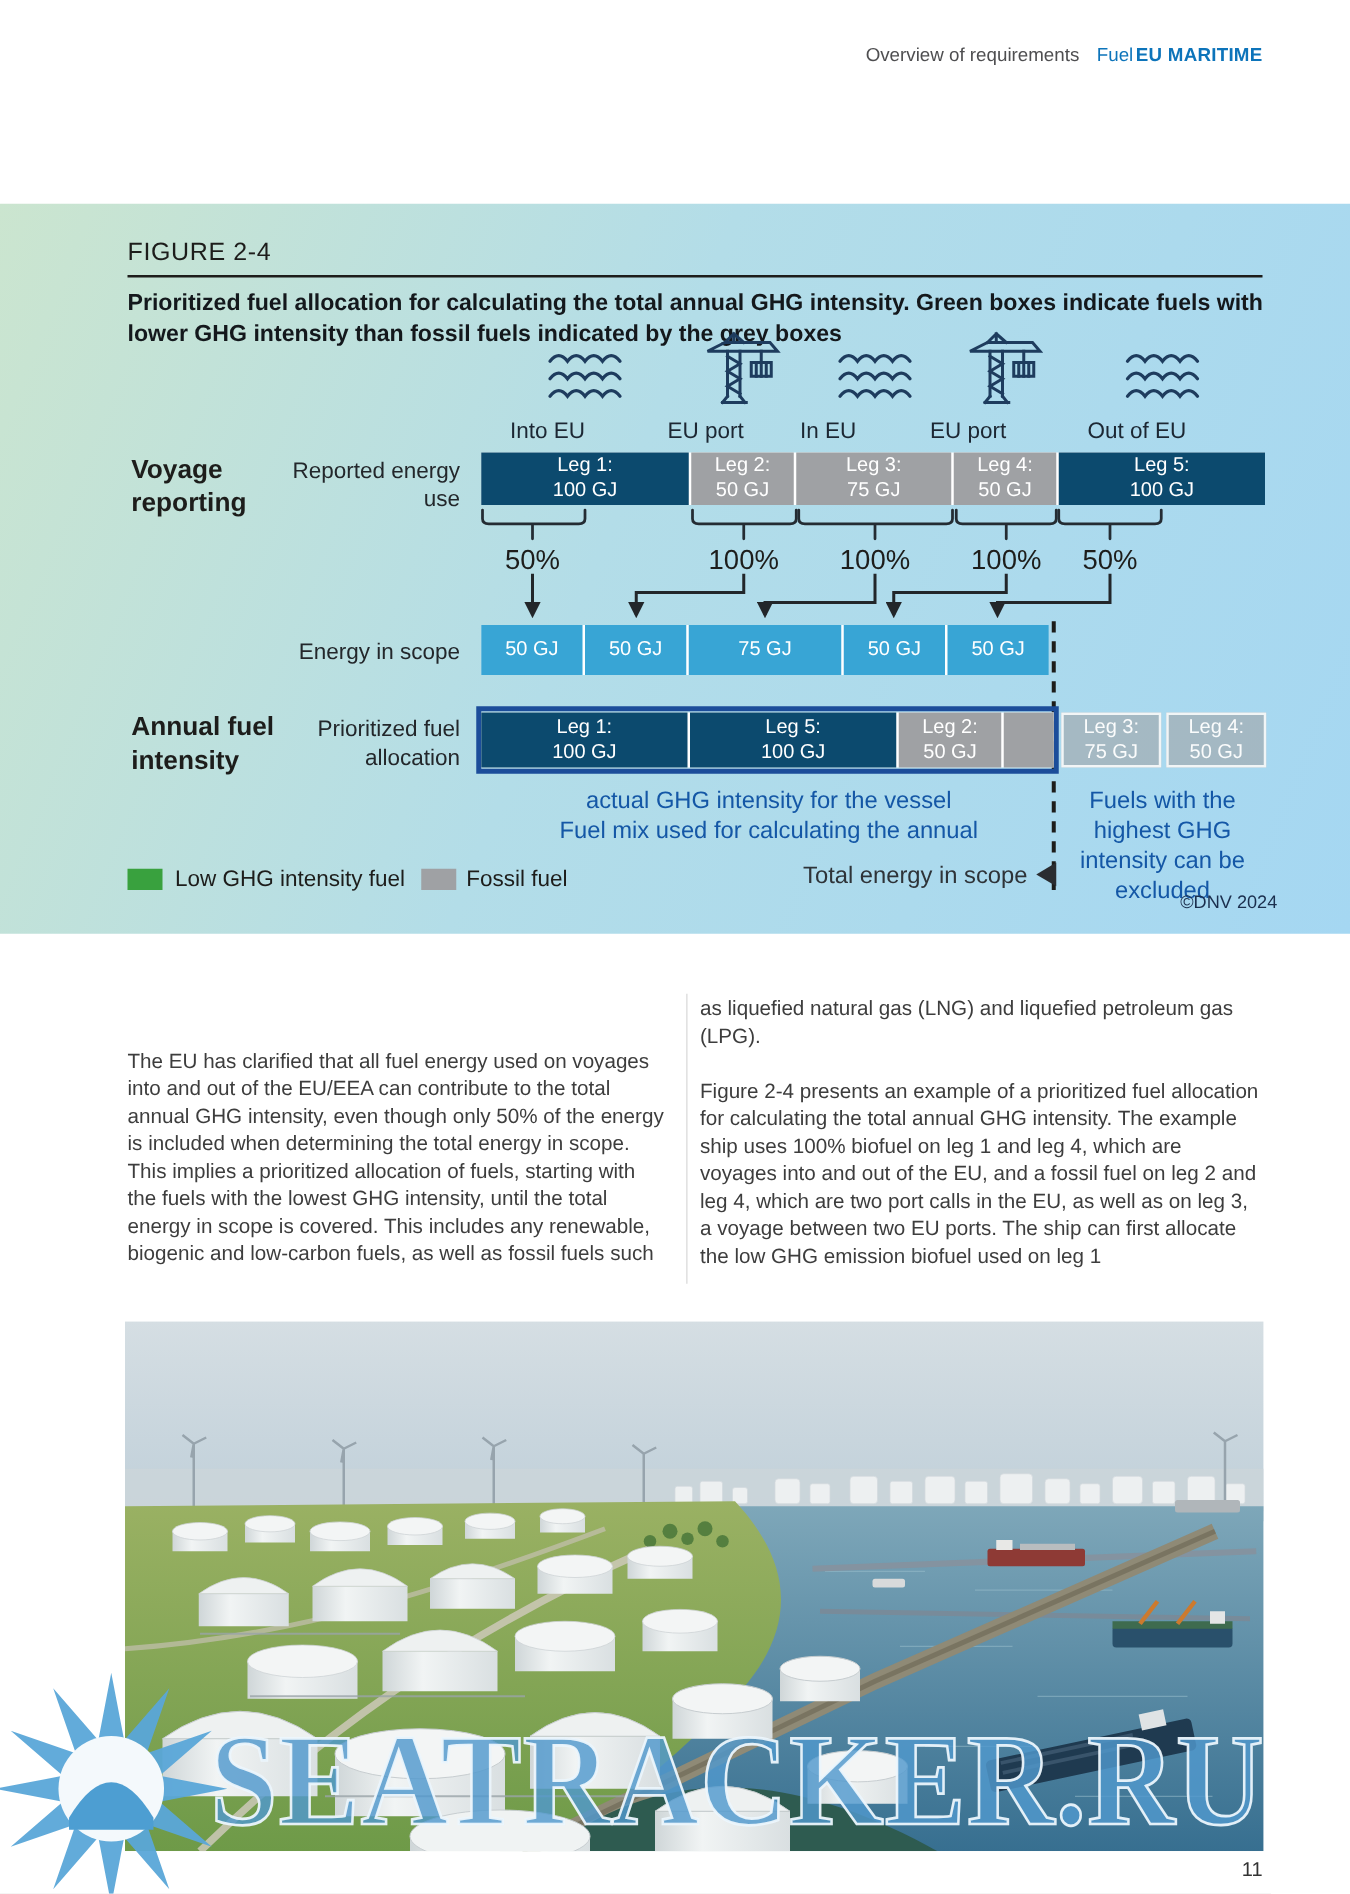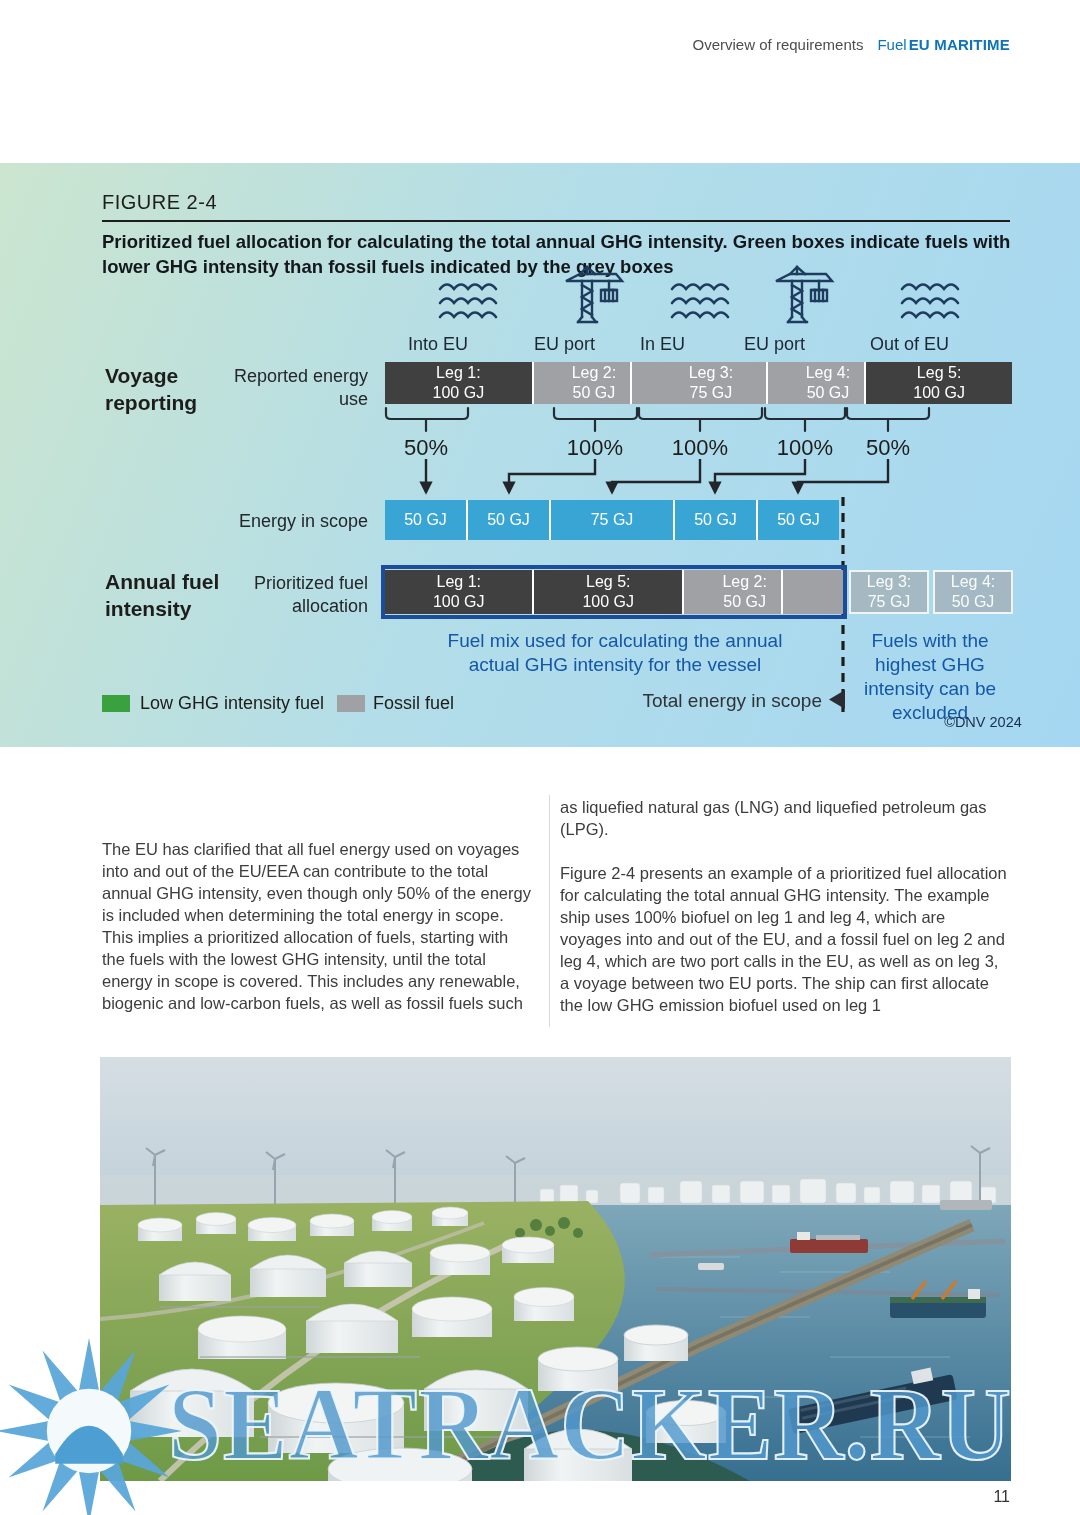--- a/index.html
+++ b/index.html
@@ -22,22 +22,22 @@
 
   .diagram-svg{position:absolute;left:0;top:0;width:1080px;height:584px;}
 
   .vlabel{position:absolute;top:171px;width:120px;text-align:left;font-size:18px;color:#1c2733;}
   .side-label{position:absolute;text-align:right;font-size:18px;font-weight:500;line-height:23px;color:#23272b;}
   .big-label{position:absolute;font-size:21px;font-weight:700;line-height:27px;color:#1d1d1b;}
 
   .boxrow{position:absolute;display:flex;gap:2px;background:#fff;}
   .leg-box{display:flex;flex-direction:column;align-items:center;justify-content:center;
     color:#fff;font-size:16px;line-height:20px;height:100%;}
-  .leg-box.green{background:#404040;}
-  .leg-box.grey{background:#9fa1a4;padding-left:24px;}
+  .leg-box.green{background:#0c4a6e;}
+  .leg-box.grey{background:#9fa1a4;}
   .scope-box{display:flex;align-items:center;justify-content:center;background:#38a5d5;
     color:#fff;font-size:16px;height:100%;}
   .pct{position:absolute;top:272px;width:80px;text-align:center;font-size:22px;color:#1d1d1b;}
 
   .alloc-border{position:absolute;left:381px;top:402px;width:466px;height:54px;
     border:4px solid #1c4d9a;box-sizing:border-box;}
   .x-box{position:absolute;top:407px;height:44px;box-sizing:border-box;border:2px solid rgba(255,255,255,.85);
     background:rgba(161,164,168,.62);display:flex;flex-direction:column;align-items:center;justify-content:center;
     color:rgba(255,255,255,.95);font-size:16px;line-height:20px;}
 
@@ -220,22 +220,22 @@
     <div class="x-box" style="left:849px;width:80px;">
       <span>Leg 3:</span>
       <span>75 GJ</span>
     </div>
     <div class="x-box" style="left:933px;width:80px;">
       <span>Leg 4:</span>
       <span>50 GJ</span>
     </div>
 
     <div class="blue-note" style="left:395px;top:466px;width:440px;">
+      <div>actual GHG intensity for the vessel</div>
       <div>Fuel mix used for calculating the annual</div>
-      <div>actual GHG intensity for the vessel</div>
     </div>
     <div class="blue-note" style="left:845px;top:466px;width:170px;">
       <div>Fuels with the</div>
       <div>highest GHG</div>
       <div>intensity can be</div>
       <div>excluded</div>
     </div>
     <div class="total-label">Total energy in scope</div>
 
     <div class="legend-swatch" style="left:102px;top:532px;background:#39a13e;"></div>

